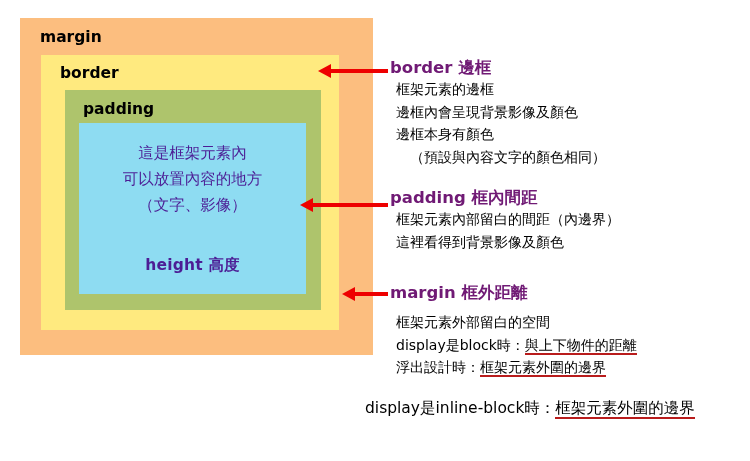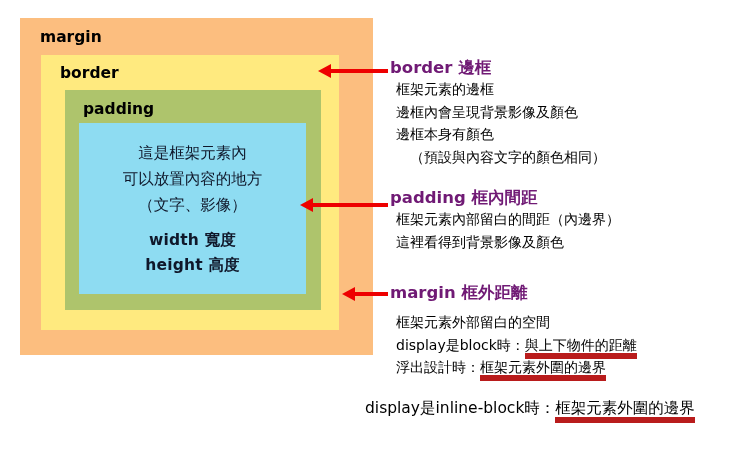--- a/index.html
+++ b/index.html
@@ -59,21 +59,21 @@
   #label-padding { left: 63px; top: 84px; }
 
   .content-text {
     position: absolute;
     left: 59px;
     top: 122px;
     width: 227px;
     text-align: center;
     font-size: 15.5px;
     line-height: 26px;
-    color: #0f172a;
+    color: #4c1d95;
   }
   .content-text .dims {
     font-weight: bold;
     display: block;
     margin-top: 10px;
     line-height: 25px;
     letter-spacing: 0.2px;
   }
 
   
@@ -127,21 +127,21 @@
   }
   .desc-lines .line { white-space: nowrap; display: block; }
   .desc-lines .indent { padding-left: 14px; }
 
   #block-border  { top: 58px; }
   #block-padding { top: 188px; }
   #block-margin  { top: 283px; }
   #block-margin .desc-lines { padding-top: 8px; }
 
   .uline {
-    border-bottom: 6px solid #b91c1c;
+    border-bottom: 2px solid #b91c1c;
     padding-bottom: 0px;
   }
 
   #extra-lines {
     position: absolute;
     left: 365px;
     top: 396px;
     width: 385px;
     font-size: 15.5px;
     line-height: 24px;
@@ -163,21 +163,21 @@
 
   <div class="layer-label" id="label-border">border</div>
 
   <div class="layer-label" id="label-padding">padding</div>
 
   <div class="content-text">
     <span>這是框架元素內</span><br>
     <span>可以放置內容的地方</span><br>
     <span>（文字、影像）</span>
     <span class="dims">
-      <span>width 寬度</span><br>
+      <br>
       <span>height 高度</span>
     </span>
   </div>
 </div>
 
 <div class="arrow" id="arrow-border">
   <span class="head"></span>
   <span class="shaft"></span>
 </div>
 <div class="arrow" id="arrow-padding">

